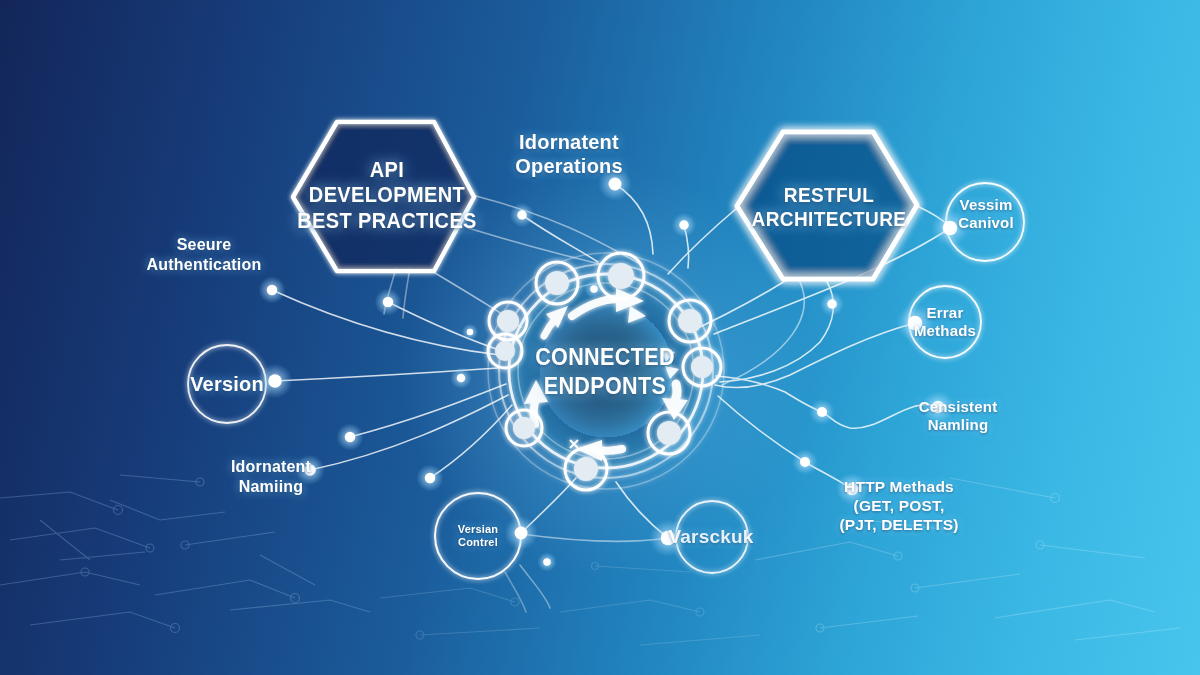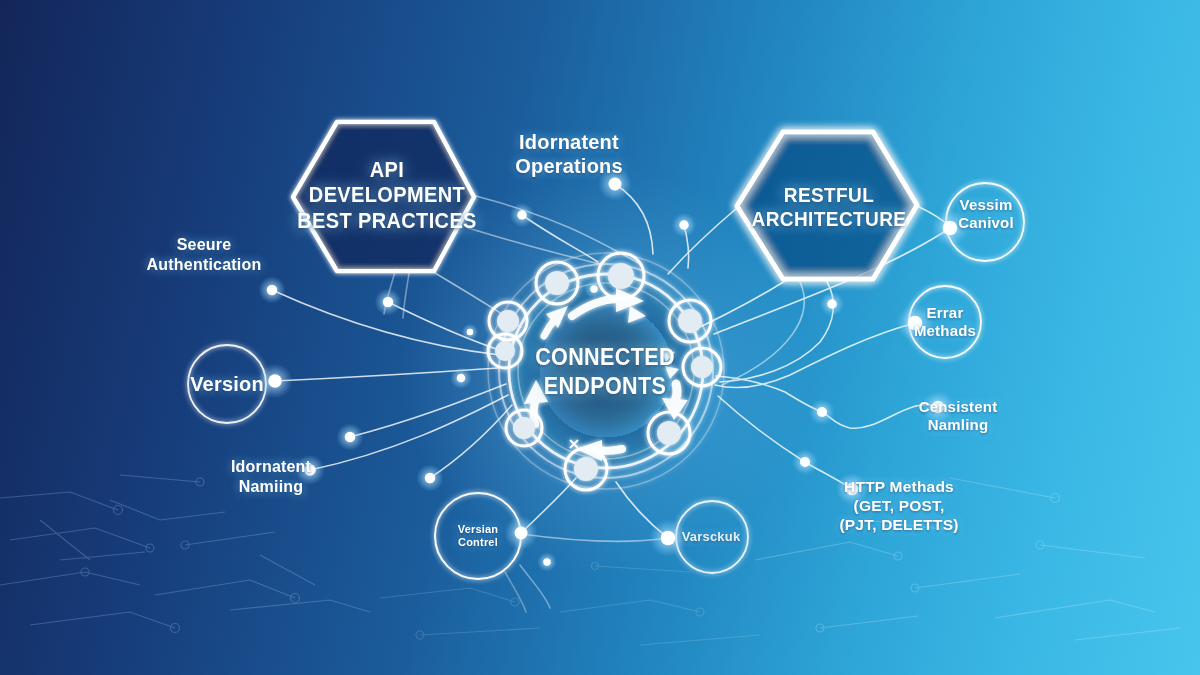--- a/index.html
+++ b/index.html
@@ -18,21 +18,21 @@
   .big{transform:translate(-50%,-50%) scaleX(.93);letter-spacing:.4px;line-height:1.18;
        text-shadow:0 0 14px rgba(160,225,255,.85),0 1px 4px rgba(0,25,60,.6);}
   .lab-hex-left{left:387px;top:196px;font-size:21.5px;}
   .lab-hex-right{left:829px;top:207px;font-size:20.5px;}
   .lab-hub{left:605px;top:372px;font-size:24.5px;transform:translate(-50%,-50%) scaleX(.88);}
   .lab-idempotent{left:569px;top:154px;font-size:20px;}
   .lab-secure{left:204px;top:255px;font-size:16px;}
   .lab-version{left:227px;top:384px;font-size:20px;}
   .lab-consistent-l{left:271px;top:477px;font-size:16px;}
   .lab-vc-bottom{left:478px;top:536px;font-size:11px;}
-  .lab-audit{left:711px;top:537px;font-size:13px;opacity:.88;}
+  .lab-audit{left:711px;top:537px;font-size:19px;opacity:.88;}
   .lab-vc-right{left:986px;top:214px;font-size:15px;}
   .lab-error{left:945px;top:322px;font-size:15px;}
   .lab-consistent-r{left:937px;top:416px;font-size:15px;margin-left:21px;}
   .lab-http{left:899px;top:506px;font-size:15.5px;}
 </style>
 </head>
 <body>
 
 <div class="stage">
 

